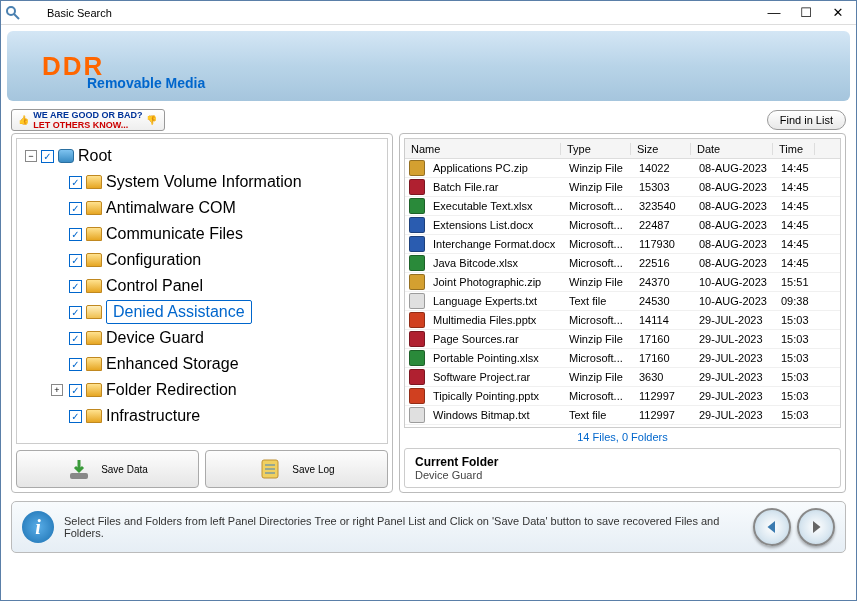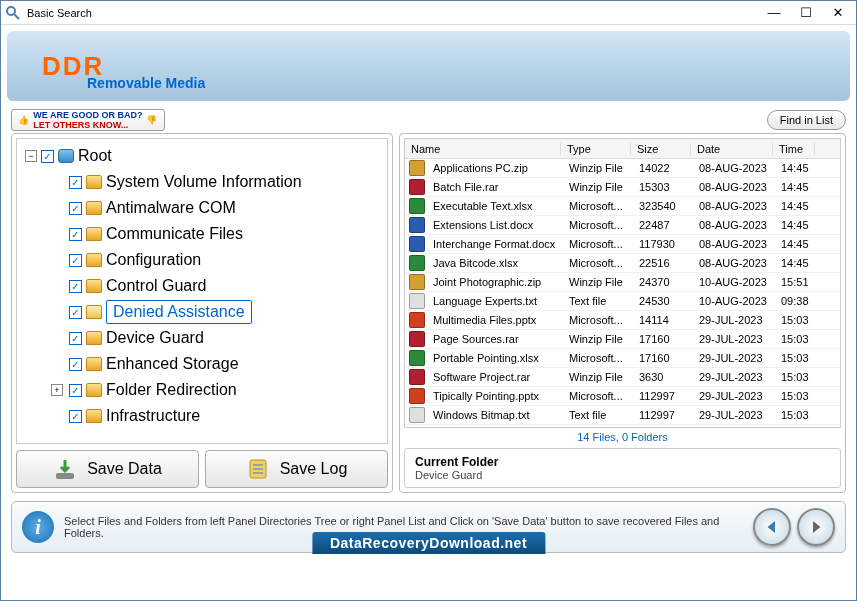--- a/index.html
+++ b/index.html
@@ -1,20 +1,20 @@
 <!DOCTYPE html>
 <html><head>
 <meta charset="utf-8">
 <style>
 * { box-sizing: border-box; margin: 0; padding: 0; font-family: Tahoma, Arial, sans-serif; }
 body { background: #fff; width: 857px; height: 601px; overflow: hidden; }
 .window { width: 857px; height: 601px; border: 1px solid #5a7fa8; display: flex; flex-direction: column; }
 .titlebar { height: 24px; background: #fff; display: flex; align-items: center; padding: 0 4px; border-bottom: 1px solid #ddd; }
 .titlebar-icon { width: 16px; height: 16px; margin-right: 6px; }
-.titlebar-text { font-size: 11px; flex: 1; }
+.titlebar-text { font-size: 11px; flex: 1; margin-left: 20px; }
 .titlebar-controls { display: flex; gap: 4px; }
 .tb-btn { width: 28px; height: 18px; display: flex; align-items: center; justify-content: center; font-size: 13px; cursor: pointer; }
 .banner { height: 70px; background: linear-gradient(180deg, #d4e6f5 0%, #b8d4e8 50%, #a5c5dd 100%); border-radius: 6px; margin: 6px; position: relative; display: flex; align-items: center; padding-left: 35px; }
 .banner-title { font-size: 26px; font-weight: bold; color: #ff6600; font-family: Arial Black, sans-serif; letter-spacing: 2px; }
 .banner-sub { position: absolute; left: 80px; top: 44px; font-size: 14px; color: #0066cc; font-weight: bold; }
 .toolbar-row { display: flex; align-items: center; padding: 2px 10px; }
 .feedback-btn { height: 22px; padding: 2px 6px; border: 1px solid #999; border-radius: 3px; background: linear-gradient(#fff,#eee); font-size: 9px; display: flex; align-items: center; gap: 4px; cursor: pointer; }
 .feedback-btn .l1 { color: #003399; font-weight: bold; }
 .feedback-btn .l2 { color: #cc0000; font-weight: bold; }
 .find-btn { margin-left: auto; padding: 3px 12px; border: 1px solid #999; border-radius: 10px; background: linear-gradient(#fff,#e8e8e8); font-size: 11px; cursor: pointer; }
@@ -26,21 +26,21 @@
 .tree-item { display: flex; align-items: center; height: 26px; gap: 4px; padding-left: 4px; cursor: pointer; }
 .tree-item.child { padding-left: 48px; }
 .tree-item.selected .label { background: #fff; border: 1px solid #0066cc; padding: 2px 6px; border-radius: 2px; color: #0066cc; }
 .expander { width: 12px; height: 12px; border: 1px solid #888; display: flex; align-items: center; justify-content: center; font-size: 9px; line-height: 1; cursor: pointer; background:#fff;}
 .checkbox { width: 13px; height: 13px; border: 1px solid #0066cc; display: flex; align-items: center; justify-content: center; font-size: 10px; color: #0066cc; cursor: pointer; }
 .folder-icon { width: 16px; height: 14px; background: linear-gradient(#ffe28f,#e6a623); border-radius: 2px 2px 0 0; border: 1px solid #c08820; }
 .folder-icon.open { background: linear-gradient(#fff0c0,#f0c050); }
 .drive-icon { width: 16px; height: 14px; background: linear-gradient(#7ec3f0,#3a8cc4); border-radius: 3px; border:1px solid #2a6fa0;}
 .label { font-size: 16px; white-space: nowrap; }
 .buttons-row { display: flex; gap: 6px; margin-top: 6px; }
-.big-btn { flex: 1; height: 38px; border: 1px solid #aaa; border-radius: 4px; background: linear-gradient(#fdfdfd,#e6e6e6); display: flex; align-items: center; justify-content: center; gap: 10px; font-size: 16px; cursor: pointer; }
+.big-btn { flex: 1; height: 38px; border: 1px solid #aaa; border-radius: 4px; background: linear-gradient(#fdfdfd,#e6e6e6); display: flex; align-items: center; justify-content: center; gap: 10px; font-size: 10px; cursor: pointer; }
 .btn-icon { width: 24px; height: 24px; }
 .right-panel { flex: 1; display: flex; flex-direction: column; }
 .file-list { flex: 1; border: 1px solid #ccc; overflow: hidden; display: flex; flex-direction: column; }
 .file-header { display: flex; background: #f5f5f5; border-bottom: 1px solid #ddd; font-size: 11px; height: 20px; align-items: center; }
 .file-header > div { padding: 0 6px; border-right: 1px solid #ddd; }
 .col-name { width: 156px; }
 .col-type { width: 70px; }
 .col-size { width: 60px; }
 .col-date { width: 82px; }
 .col-time { width: 42px; }
@@ -120,21 +120,21 @@
               <span class="label">Communicate Files</span>
             </div>
             <div class="tree-item child">
               <span class="checkbox">✓</span>
               <span class="folder-icon"></span>
               <span class="label">Configuration</span>
             </div>
             <div class="tree-item child">
               <span class="checkbox">✓</span>
               <span class="folder-icon"></span>
-              <span class="label">Control Guard</span>
+              <span class="label">Control Panel</span>
             </div>
             <div class="tree-item child selected">
               <span class="checkbox">✓</span>
               <span class="folder-icon open"></span>
               <span class="label">Denied Assistance</span>
             </div>
             <div class="tree-item child">
               <span class="checkbox">✓</span>
               <span class="folder-icon"></span>
               <span class="label">Device Guard</span>
@@ -317,15 +317,14 @@
           <svg viewBox="0 0 24 24">
             <path d="M16 4 L6 12 L16 20 Z" fill="#3a7ab0"></path>
           </svg>
         </div>
       <div class="nav-btn">
           <svg viewBox="0 0 24 24">
             <path d="M8 4 L18 12 L8 20 Z" fill="#666"></path>
           </svg>
         </div>
     </div>
-    <div class="url-banner">DataRecoveryDownload.net</div>
   </div>
 </div>
 
 </body></html>

